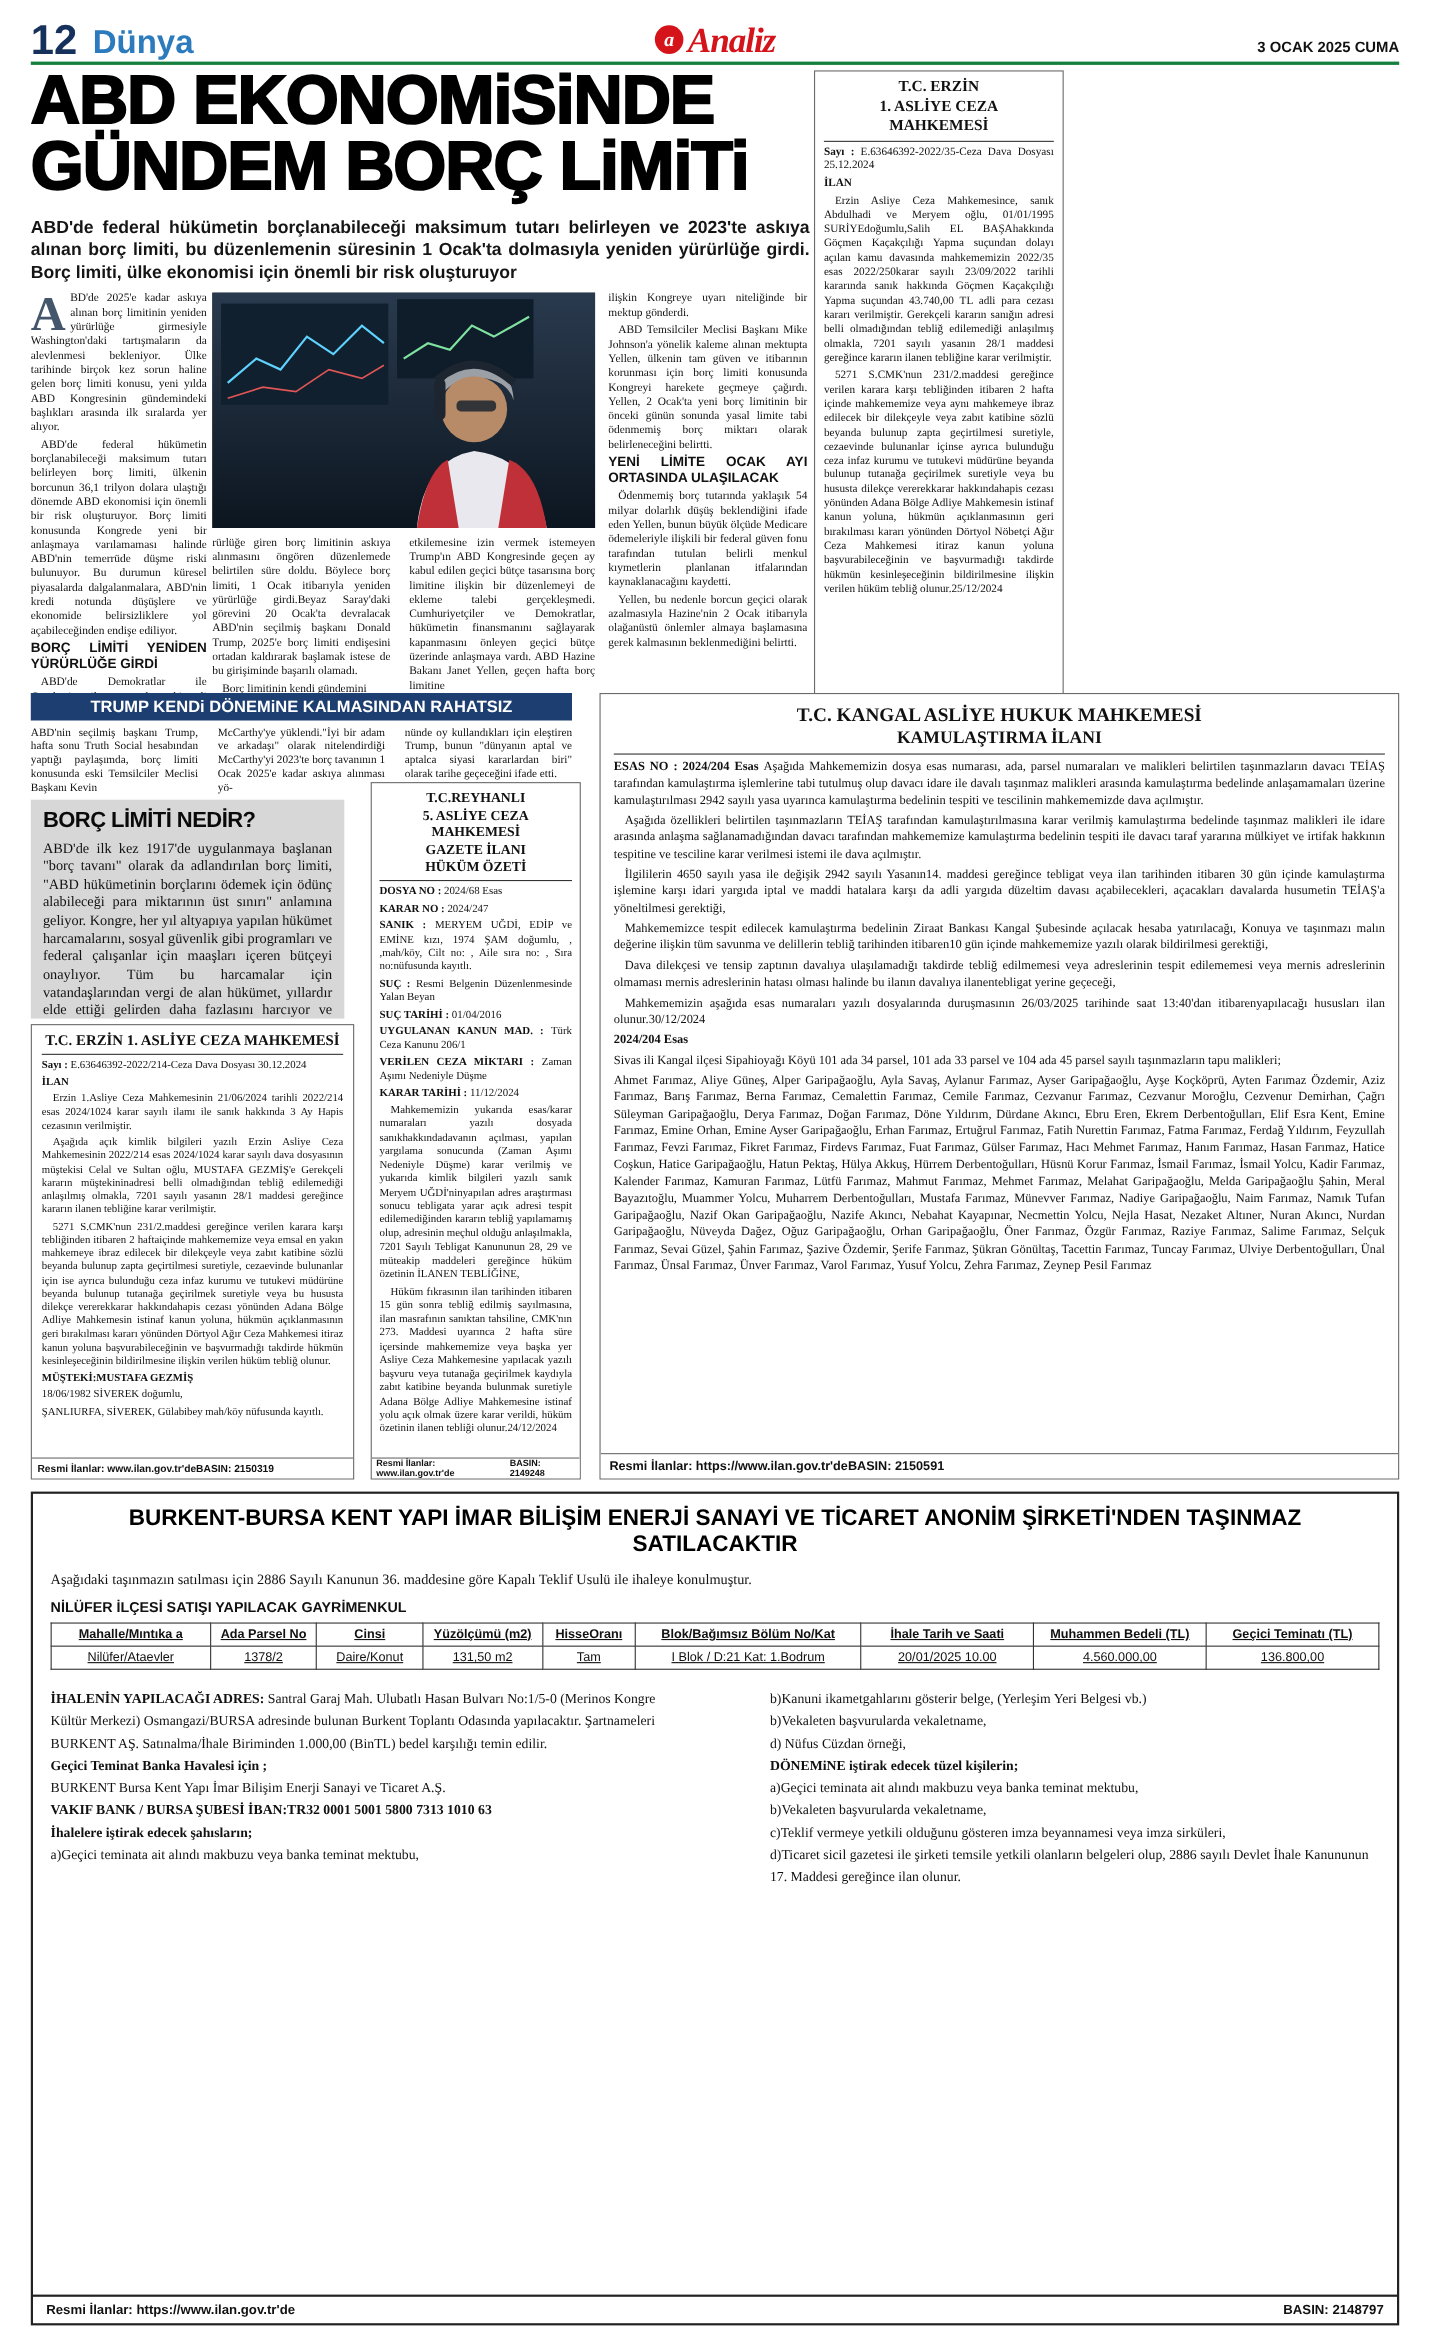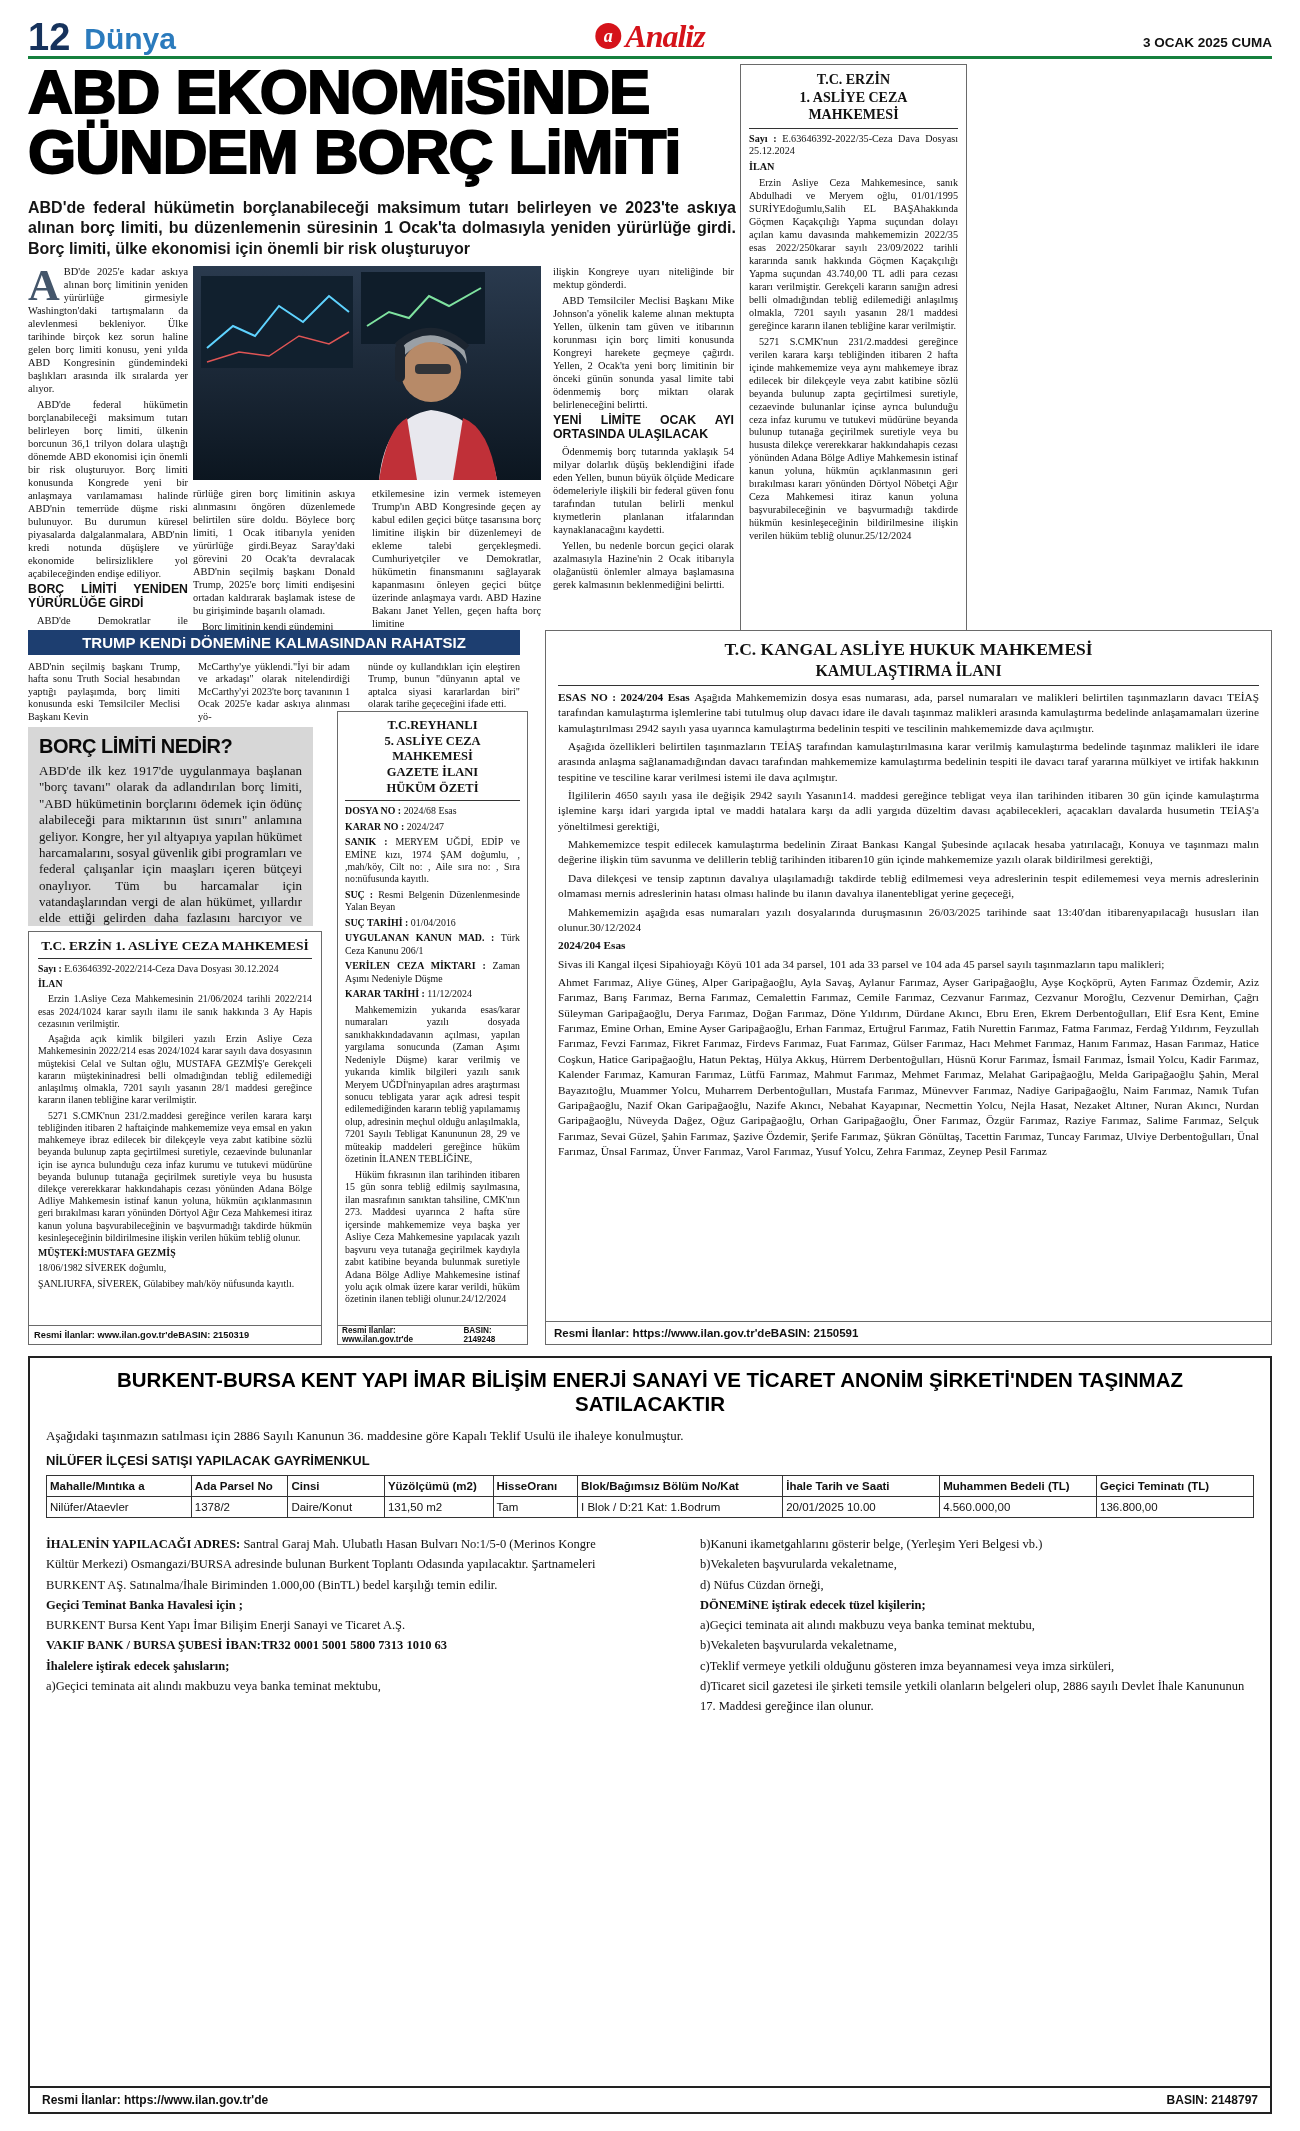--- a/index.html
+++ b/index.html
@@ -57,21 +57,21 @@
   .nedir-title{font:bold 20px "Liberation Sans",sans-serif;letter-spacing:-0.5px;color:#0a0a0a;}
   .nedir-body{font-size:13px;line-height:1.26;text-align:justify;margin-top:5px;}
 
   
   .burkent{position:absolute;left:28px;top:1356px;width:1244px;height:758px;border:2px solid #222;
      box-sizing:border-box;padding:10px 16px 30px;overflow:hidden;}
   .burkent-title{text-align:center;font:bold 20.5px "Liberation Sans",sans-serif;color:#000;}
   .burkent-intro{font-size:13px;margin-top:12px;}
   .burkent-sub{font:bold 13px "Liberation Sans",sans-serif;margin-top:9px;}
   table.btab{width:100%;border-collapse:collapse;margin-top:7px;font-family:"Liberation Sans",sans-serif;}
-  table.btab th,table.btab td{border:1px solid #333;font-size:11.5px;padding:4px 3px;text-align:left;}
+  table.btab th,table.btab td{border:1px solid #333;font-size:11.5px;padding:4px 3px;text-align:center;text-decoration:underline;}
   table.btab th{font-weight:bold;}
   .bdetails{display:flex;margin-top:16px;gap:70px;font-size:12.5px;line-height:1.62;}
   .bdetails .colL{width:585px;}
   .bdetails .colR{width:555px;}
   .bdetails div{margin:0;}
   .bfoot{position:absolute;left:0;right:0;bottom:0;border-top:2px solid #222;
      display:flex;justify-content:space-between;align-items:center;padding:5px 12px;
      font:bold 12px "Liberation Sans",sans-serif;}
 </style>
 </head>

